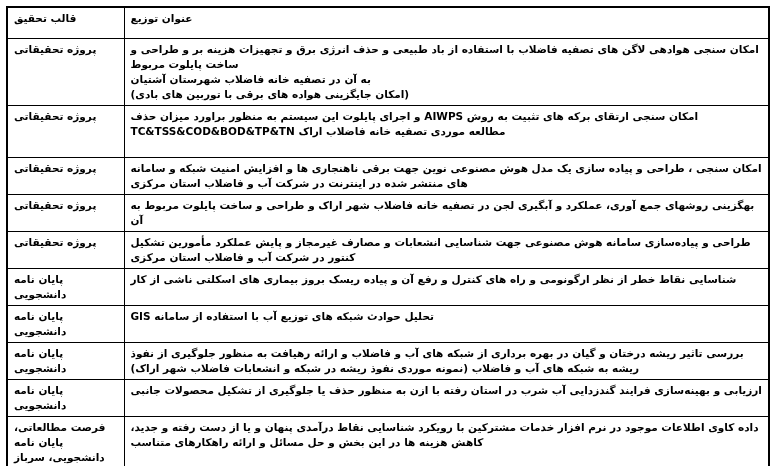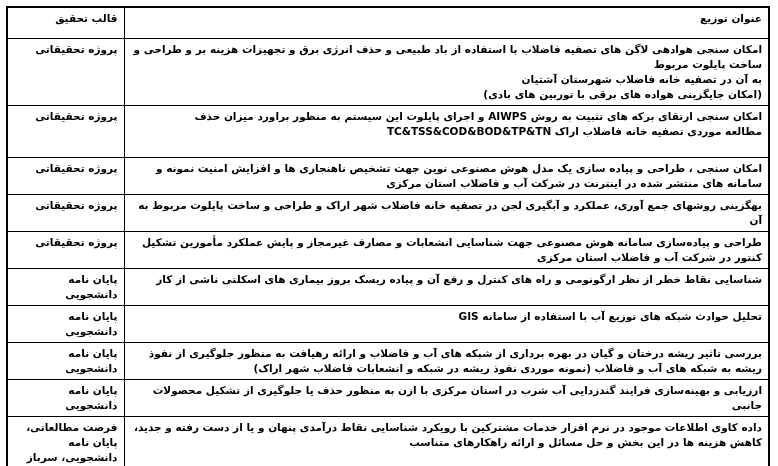--- a/index.html
+++ b/index.html
@@ -24,21 +24,21 @@
   }
   col.col-title  { width: 645px; }
   col.col-format { width: 117px; }
   .research-table th,
   .research-table td {
     border: 1px solid #000;
     color: #000;
     font-weight: bold;
     font-size: 10.5px;
     line-height: 15px;
-    text-align: right;
+    text-align: left;
     vertical-align: top;
     padding: 3px 6px;
     box-sizing: border-box;
     overflow: hidden;
   }
   .title-cell  { white-space: pre-line; }
   .format-cell { white-space: normal; }
   
   .research-table tr:nth-child(1)  { height: 31px; }
   .research-table tr:nth-child(2)  { height: 50px; }
@@ -72,21 +72,21 @@
 به آن در تصفیه خانه فاضلاب شهرستان آشتیان
 (امکان جایگزینی هواده های برقی با توربین های بادی)</td>
     <td class="format-cell">پروژه تحقیقاتی</td>
   </tr>
         <tr>
     <td class="title-cell">امکان سنجی ارتقای برکه های تثبیت به روش AIWPS و اجرای پایلوت این سیستم به منظور براورد میزان حذف
 مطالعه موردی تصفیه خانه فاضلاب اراک TC&amp;TSS&amp;COD&amp;BOD&amp;TP&amp;TN</td>
     <td class="format-cell">پروژه تحقیقاتی</td>
   </tr>
         <tr>
-    <td class="title-cell">امکان سنجی ، طراحی و پیاده سازی یک مدل هوش مصنوعی نوین جهت تشخیص ناهنجاری ها و افزایش امنیت نمونه و سامانه های منتشر شده در اینترنت در شرکت آب و فاضلاب استان مرکزی</td>
+    <td class="title-cell">امکان سنجی ، طراحی و پیاده سازی یک مدل هوش مصنوعی نوین جهت برقی ناهنجاری ها و افزایش امنیت شبکه و سامانه های منتشر شده در اینترنت در شرکت آب و فاضلاب استان مرکزی</td>
     <td class="format-cell">پروژه تحقیقاتی</td>
   </tr>
         <tr>
     <td class="title-cell">بهگزینی روشهای جمع آوری، عملکرد و آبگیری لجن در تصفیه خانه فاضلاب شهر اراک و طراحی و ساخت پایلوت مربوط به آن</td>
     <td class="format-cell">پروژه تحقیقاتی</td>
   </tr>
         <tr>
     <td class="title-cell">طراحی و پیاده‌سازی سامانه هوش مصنوعی جهت شناسایی انشعابات و مصارف غیرمجاز و پایش عملکرد مأمورین تشکیل کنتور در شرکت آب و فاضلاب استان مرکزی</td>
     <td class="format-cell">پروژه تحقیقاتی</td>
   </tr>
@@ -96,21 +96,21 @@
   </tr>
         <tr>
     <td class="title-cell">تحلیل حوادث شبکه های توزیع آب با استفاده از سامانه GIS</td>
     <td class="format-cell">پایان نامه دانشجویی</td>
   </tr>
         <tr>
     <td class="title-cell">بررسی تاثیر ریشه درختان و گیان در بهره برداری از شبکه های آب و فاضلاب و ارائه رهیافت به منظور جلوگیری از نفوذ ریشه به شبکه های آب و فاضلاب (نمونه موردی نفوذ ریشه در شبکه و انشعابات فاضلاب شهر اراک)</td>
     <td class="format-cell">پایان نامه دانشجویی</td>
   </tr>
         <tr>
-    <td class="title-cell">ارزیابی و بهینه‌سازی فرایند گندزدایی آب شرب در استان مرکزی با ازن به منظور حذف یا جلوگیری از تشکیل محصولات جانبی</td>
+    <td class="title-cell">ارزیابی و بهینه‌سازی فرایند گندزدایی آب شرب در استان رفته با ازن به منظور حذف یا جلوگیری از تشکیل محصولات جانبی</td>
     <td class="format-cell">پایان نامه دانشجویی</td>
   </tr>
         <tr>
     <td class="title-cell">داده کاوی اطلاعات موجود در نرم افزار خدمات مشترکین با رویکرد شناسایی نقاط درآمدی پنهان و یا از دست رفته و جدید، کاهش هزینه ها در این بخش و حل مسائل و ارائه راهکارهای متناسب</td>
     <td class="format-cell">فرصت مطالعاتی، پایان نامه دانشجویی، سرباز نخبه</td>
   </tr>
       </tbody>
   </table>
 </div>
 

